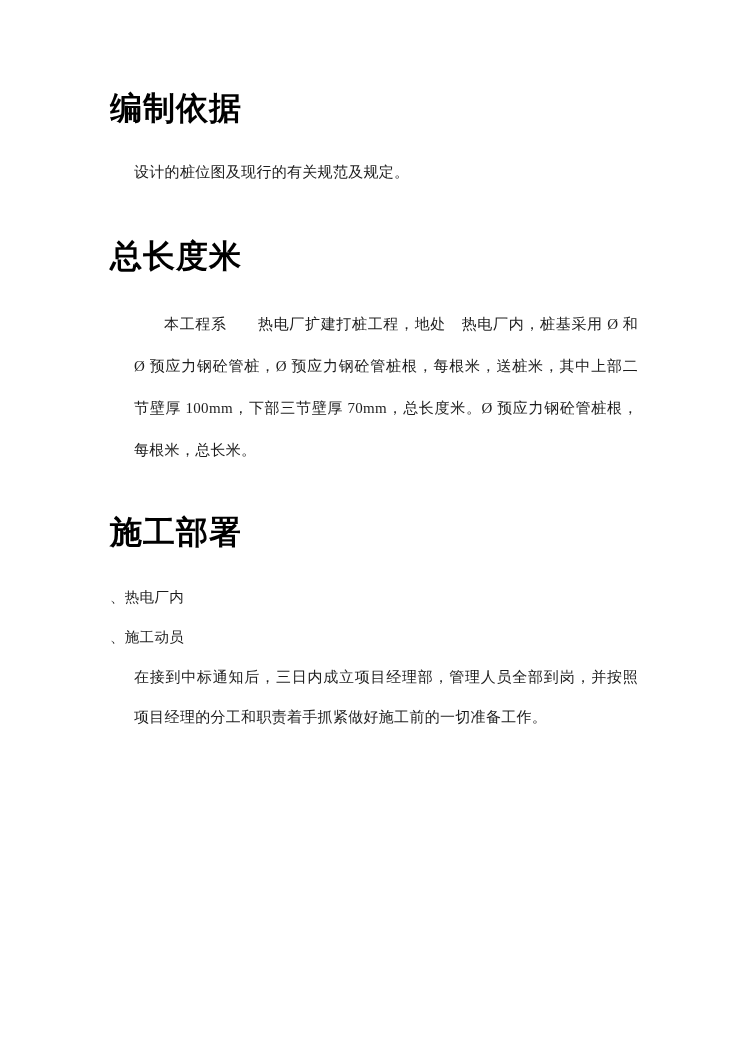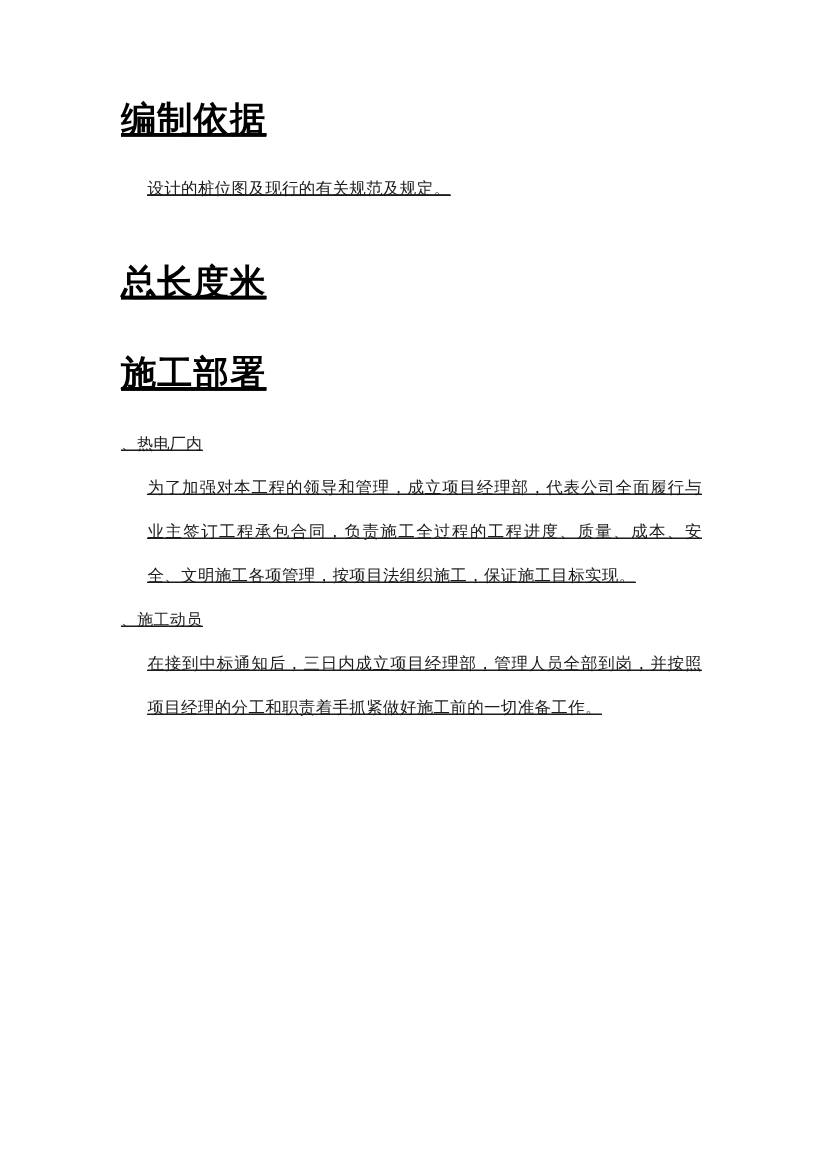--- a/index.html
+++ b/index.html
@@ -1,15 +1,15 @@
 <!DOCTYPE html>
 <html><head>
 <meta charset="utf-8">
 <style>
-  * { margin: 0; padding: 0; box-sizing: border-box; text-decoration: underline; }
+  * { margin: 0; padding: 0; box-sizing: border-box; }
   html, body { background: #e8e8e8; }
   .page {
     position: relative;
     width: 744px;
     height: 1052px;
     margin: 0 auto;
     background: #ffffff;
     color: #1c1c1c;
     font-family: "Liberation Serif", "DejaVu Serif", serif;
     padding: 86px 106px 0 110px;
@@ -49,28 +49,28 @@
 
 <div class="page">
 
   <section class="sec sec-1">
     <h1 class="h1">编制依据</h1>
     <p class="body">设计的桩位图及现行的有关规范及规定。</p>
   </section>
 
   <section class="sec sec-2">
     <h1 class="h1">总长度米</h1>
+    <p class="body indent">本工程系　　热电厂扩建打桩工程，地处　热电厂内，桩基采用 Ø 和 Ø 预应力钢砼管桩，Ø 预应力钢砼管桩根，每根米，送桩米，其中上部二节壁厚 100mm，下部三节壁厚 70mm，总长度米。Ø 预应力钢砼管桩根，每根米，总长米。</p>
   </section>
 
   <section class="sec sec-3">
     <h1 class="h1">施工部署</h1>
 
     <div class="sub">
       <p class="sub-label">、热电厂内</p>
-      <p class="body">为了加强对本工程的领导和管理，成立项目经理部，代表公司全面履行与业主签订工程承包合同，负责施工全过程的工程进度、质量、成本、安全、文明施工各项管理，按项目法组织施工，保证施工目标实现。</p>
     </div>
 
     <div class="sub">
       <p class="sub-label">、施工动员</p>
     </div>
 
     <div class="sub">
       <p class="body">在接到中标通知后，三日内成立项目经理部，管理人员全部到岗，并按照项目经理的分工和职责着手抓紧做好施工前的一切准备工作。</p>
     </div>
   </section>

